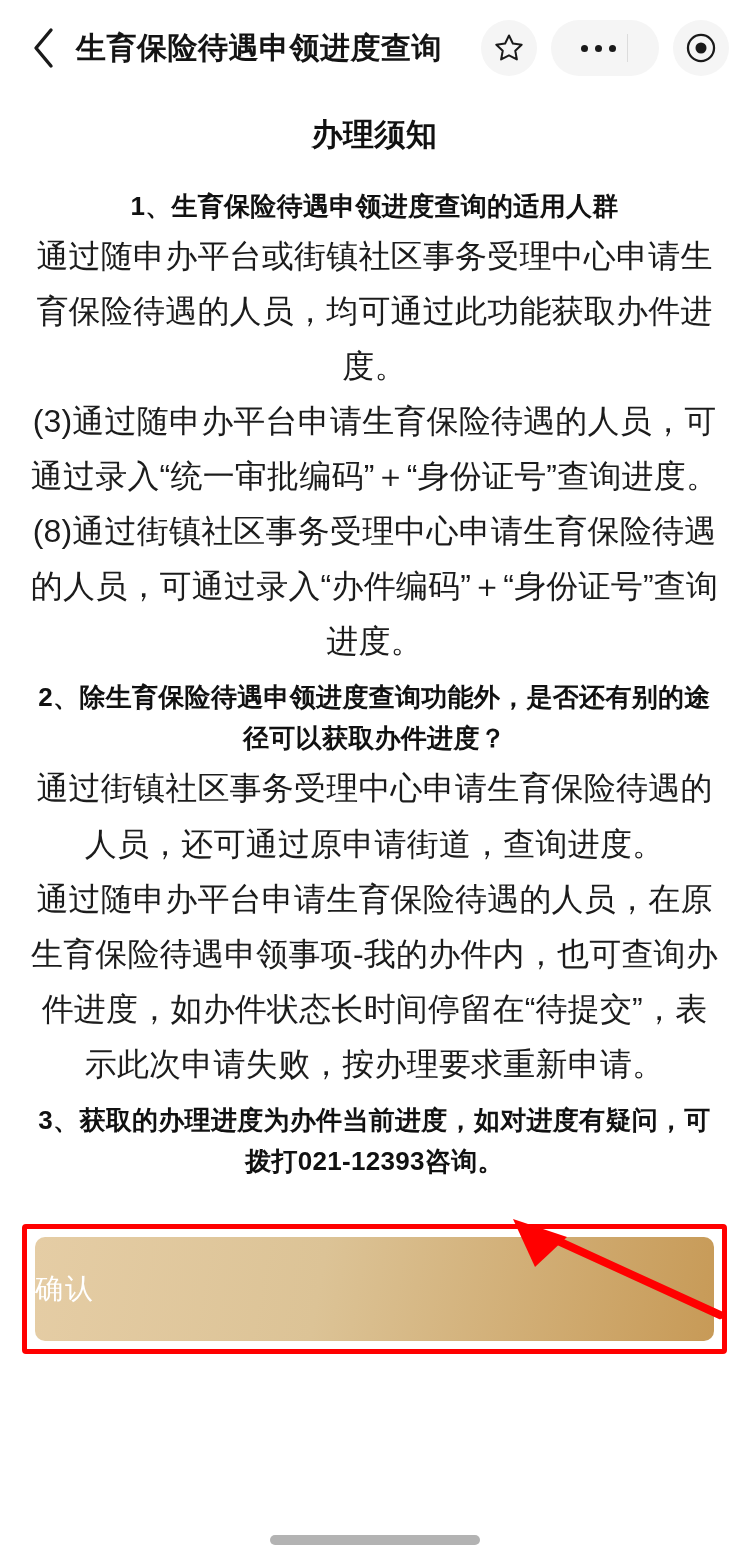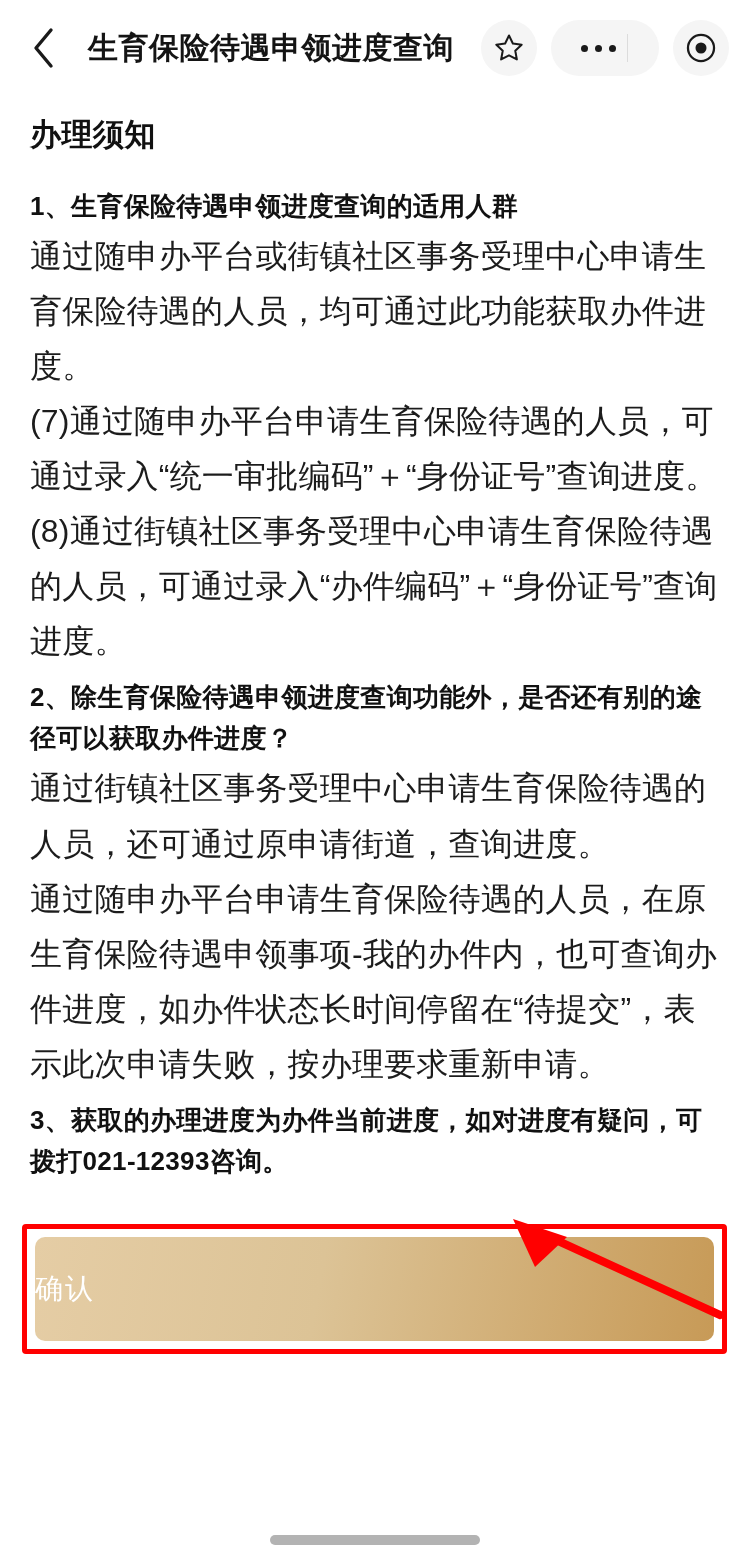--- a/index.html
+++ b/index.html
@@ -35,21 +35,21 @@
     justify-content: center;
     flex: 0 0 auto;
     cursor: pointer;
   }
   .back-btn svg { display: block; }
   .header-title {
     font-size: 30px;
     font-weight: 700;
     color: #141414;
     letter-spacing: 0.5px;
-    margin-left: 22px;
+    margin-left: 10px;
     white-space: nowrap;
     flex: 1 1 auto;
   }
   .header-actions {
     display: flex;
     align-items: center;
     gap: 14px;
     flex: 0 0 auto;
   }
   .circle-btn {
@@ -91,20 +91,21 @@
     right: 31px;
     top: 14px;
     width: 1px;
     height: 28px;
     background: #dcdcdc;
   }
 
   
   .content {
     padding: 18px 30px 0 30px;
+    text-align: center;
   }
   .section-title {
     font-size: 31px;
     font-weight: 700;
     color: #111111;
     margin-bottom: 30px;
     letter-spacing: 0.5px;
   }
   .q-title {
     font-size: 26px;
@@ -202,21 +203,21 @@
         </svg>
       </div>
     </div>
   </div>
 
   <div class="content">
     <div class="section-title">办理须知</div>
 
     <div class="q-title">1、生育保险待遇申领进度查询的适用人群</div>
     <div class="para">通过随申办平台或街镇社区事务受理中心申请生育保险待遇的人员，均可通过此功能获取办件进度。</div>
-    <div class="para">(7)通过随申办平台申请生育保险待遇的人员，可通过录入“统一审批编码”＋“身份证号”查询进度。</div>
+    <div class="para">(3)通过随申办平台申请生育保险待遇的人员，可通过录入“统一审批编码”＋“身份证号”查询进度。</div>
     <div class="para">(8)通过街镇社区事务受理中心申请生育保险待遇的人员，可通过录入“办件编码”＋“身份证号”查询进度。</div>
 
     <div class="q-title">2、除生育保险待遇申领进度查询功能外，是否还有别的途径可以获取办件进度？</div>
     <div class="para">通过街镇社区事务受理中心申请生育保险待遇的人员，还可通过原申请街道，查询进度。</div>
     <div class="para">通过随申办平台申请生育保险待遇的人员，在原生育保险待遇申领事项-我的办件内，也可查询办件进度，如办件状态长时间停留在“待提交”，表示此次申请失败，按办理要求重新申请。</div>
 
     <div class="q-title">3、获取的办理进度为办件当前进度，如对进度有疑问，可拨打021-12393咨询。</div>
   </div>
 
   <div class="confirm-wrap">

